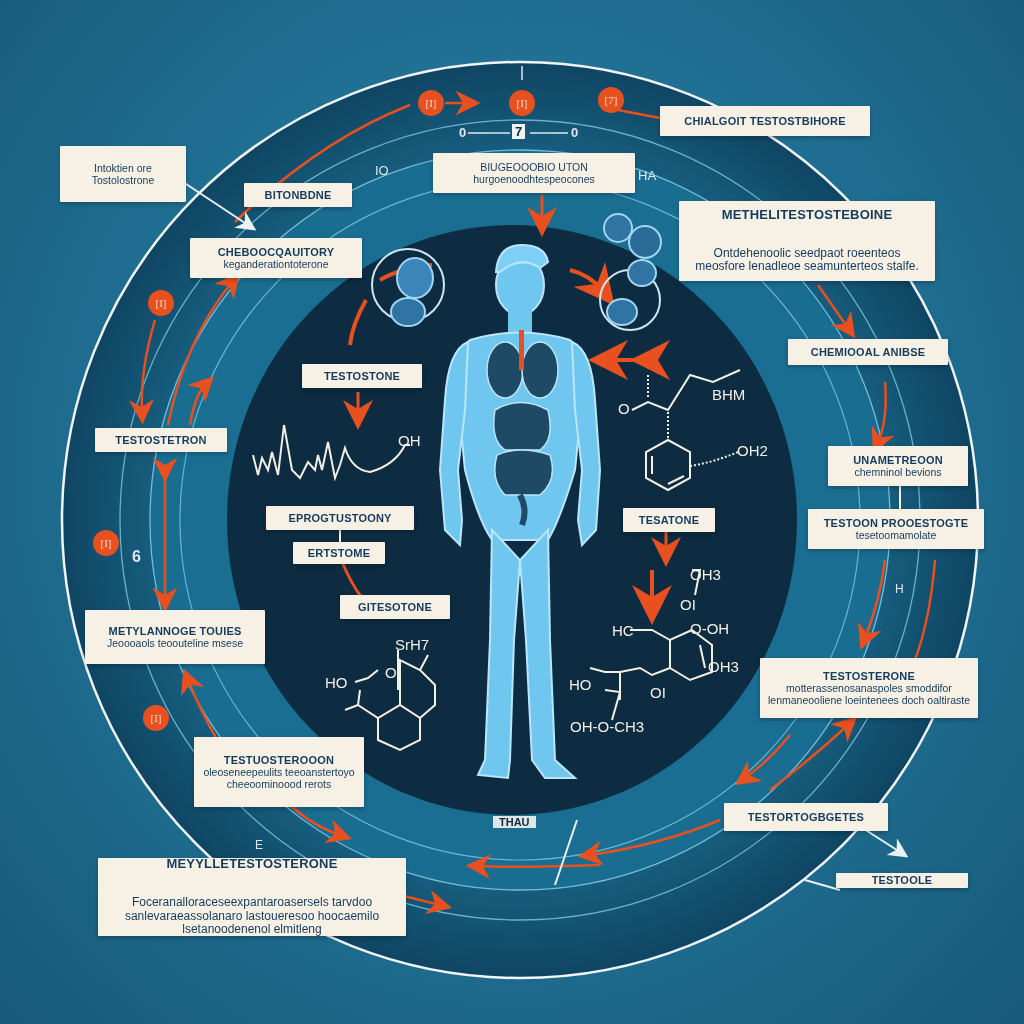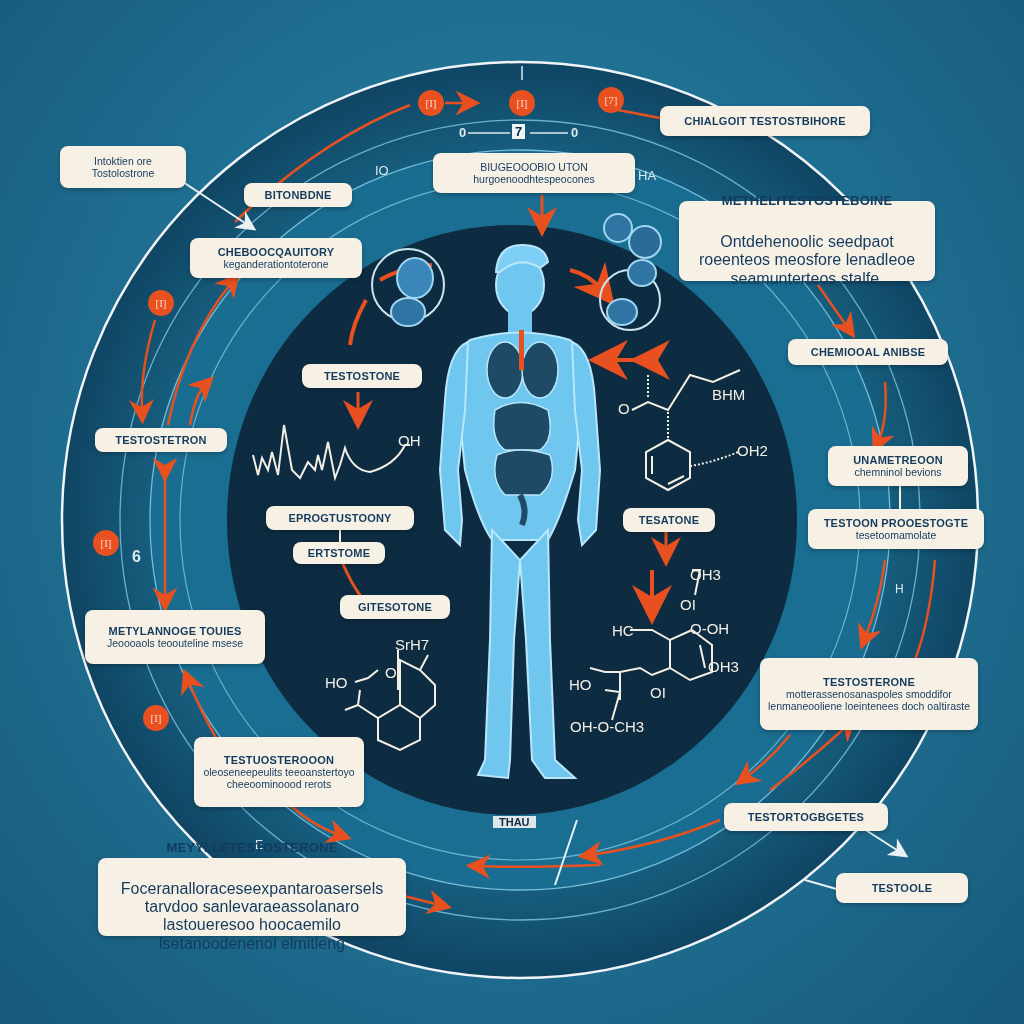--- a/index.html
+++ b/index.html
@@ -1,28 +1,28 @@
 <!DOCTYPE html>
 <html><head>
 <meta charset="utf-8">
 <style>
   html,body{margin:0;padding:0;}
   body{width:1024px;height:1024px;overflow:hidden;position:relative;
     background:radial-gradient(ellipse at 50% 45%, #2a86a8 0%, #1f6f92 55%, #17597a 100%);
     font-family:"Liberation Sans", sans-serif;}
   .stage{position:absolute;inset:0;}
   svg.bg{position:absolute;left:0;top:0;}
-  .lbl{position:absolute;background:#f6f1e4;border-radius:8px;color:#143a5e;
+  .lbl{position:absolute;background:#f6f1e4;border-radius:1px;color:#143a5e;
     text-align:center;box-shadow:0 2px 4px rgba(0,0,0,.25);
     display:flex;flex-direction:column;justify-content:center;align-items:center;
     padding:2px 8px;box-sizing:border-box;line-height:1.15;}
   .lbl .t{font-weight:bold;font-size:11px;letter-spacing:.2px;text-transform:uppercase;}
   .lbl .b{font-size:10.5px;}
   .lbl.big .t{font-size:13px;}
-  .lbl.big .b{font-size:16px;margin-top:24px;}
+  .lbl.big .b{font-size:12px;margin-top:24px;}
   .badge{position:absolute;width:26px;height:26px;border-radius:50%;background:#e8501f;
     color:#ffd9c8;font-size:11px;display:flex;align-items:center;justify-content:center;
     font-family:"Liberation Serif", serif;}
   .marker{position:absolute;color:#dde8ef;font-size:13px;font-family:"Liberation Sans", sans-serif;}
   .mol-text{fill:#f3efe4;font-family:"Liberation Sans", sans-serif;font-size:15px;}
 </style>
 </head>
 <body>
 
 <div class="stage">
@@ -184,21 +184,21 @@
 <div class="marker" style="left:638px;top:168px;">HA</div>
 
 <div class="badge" style="left:148px;top:290px;">[I]</div>
 <div class="badge" style="left:93px;top:530px;">[I]</div>
 <div class="badge" style="left:143px;top:705px;">[I]</div>
 <div class="marker" style="left:132px;top:548px;font-size:16px;font-weight:bold;">6</div>
 <div class="marker" style="left:895px;top:582px;font-size:12px;">H</div>
 <div class="marker" style="left:255px;top:838px;font-size:12px;">E</div>
 <div class="marker" style="left:493px;top:816px;background:#dfe6ea;color:#0d2c42;font-size:11px;font-weight:bold;padding:0 6px;">THAU</div>
 
-<div class="lbl" style="left:60px;top:146px;width:126px;height:42px;">
+<div class="lbl" style="left:60px;top:146px;width:126px;height:56px;">
   <span class="b">Intoktien ore</span>
   <span class="b">Tostolostrone</span>
 </div>
 <div class="lbl" style="left:244px;top:183px;width:108px;height:24px;">
   <span class="t">BITONBDNE</span>
 </div>
 <div class="lbl" style="left:190px;top:238px;width:172px;height:40px;">
   <span class="t">CHEBOOCQAUITORY</span>
   <span class="b">keganderationtoterone</span>
 </div>
@@ -217,28 +217,28 @@
   <span class="t">CHEMIOOAL ANIBSE</span>
 </div>
 <div class="lbl" style="left:828px;top:446px;width:140px;height:40px;">
   <span class="t">UNAMETREOON</span>
   <span class="b">chemninol bevions</span>
 </div>
 <div class="lbl" style="left:808px;top:509px;width:176px;height:40px;">
   <span class="t">TESTOON PROOESTOGTE</span>
   <span class="b">tesetoomamolate</span>
 </div>
-<div class="lbl" style="left:760px;top:658px;width:218px;height:72px;">
+<div class="lbl" style="left:760px;top:658px;width:218px;height:60px;">
   <span class="t">TESTOSTERONE</span>
   <span class="b">motterassenosanaspoles smoddifor lenmaneooliene loeintenees doch oaltiraste</span>
 </div>
 <div class="lbl" style="left:724px;top:803px;width:164px;height:28px;">
   <span class="t">TESTORTOGBGETES</span>
 </div>
-<div class="lbl" style="left:836px;top:873px;width:132px;height:30px;">
+<div class="lbl" style="left:836px;top:873px;width:132px;height:15px;">
   <span class="t">TESTOOLE</span>
 </div>
 <div class="lbl" style="left:95px;top:428px;width:132px;height:24px;">
   <span class="t">TESTOSTETRON</span>
 </div>
 <div class="lbl" style="left:85px;top:610px;width:180px;height:54px;padding-left:8px;">
   <span class="t">METYLANNOGE TOUIES</span>
   <span class="b">Jeoooaols teoouteline msese</span>
 </div>
 <div class="lbl" style="left:194px;top:737px;width:170px;height:70px;">

